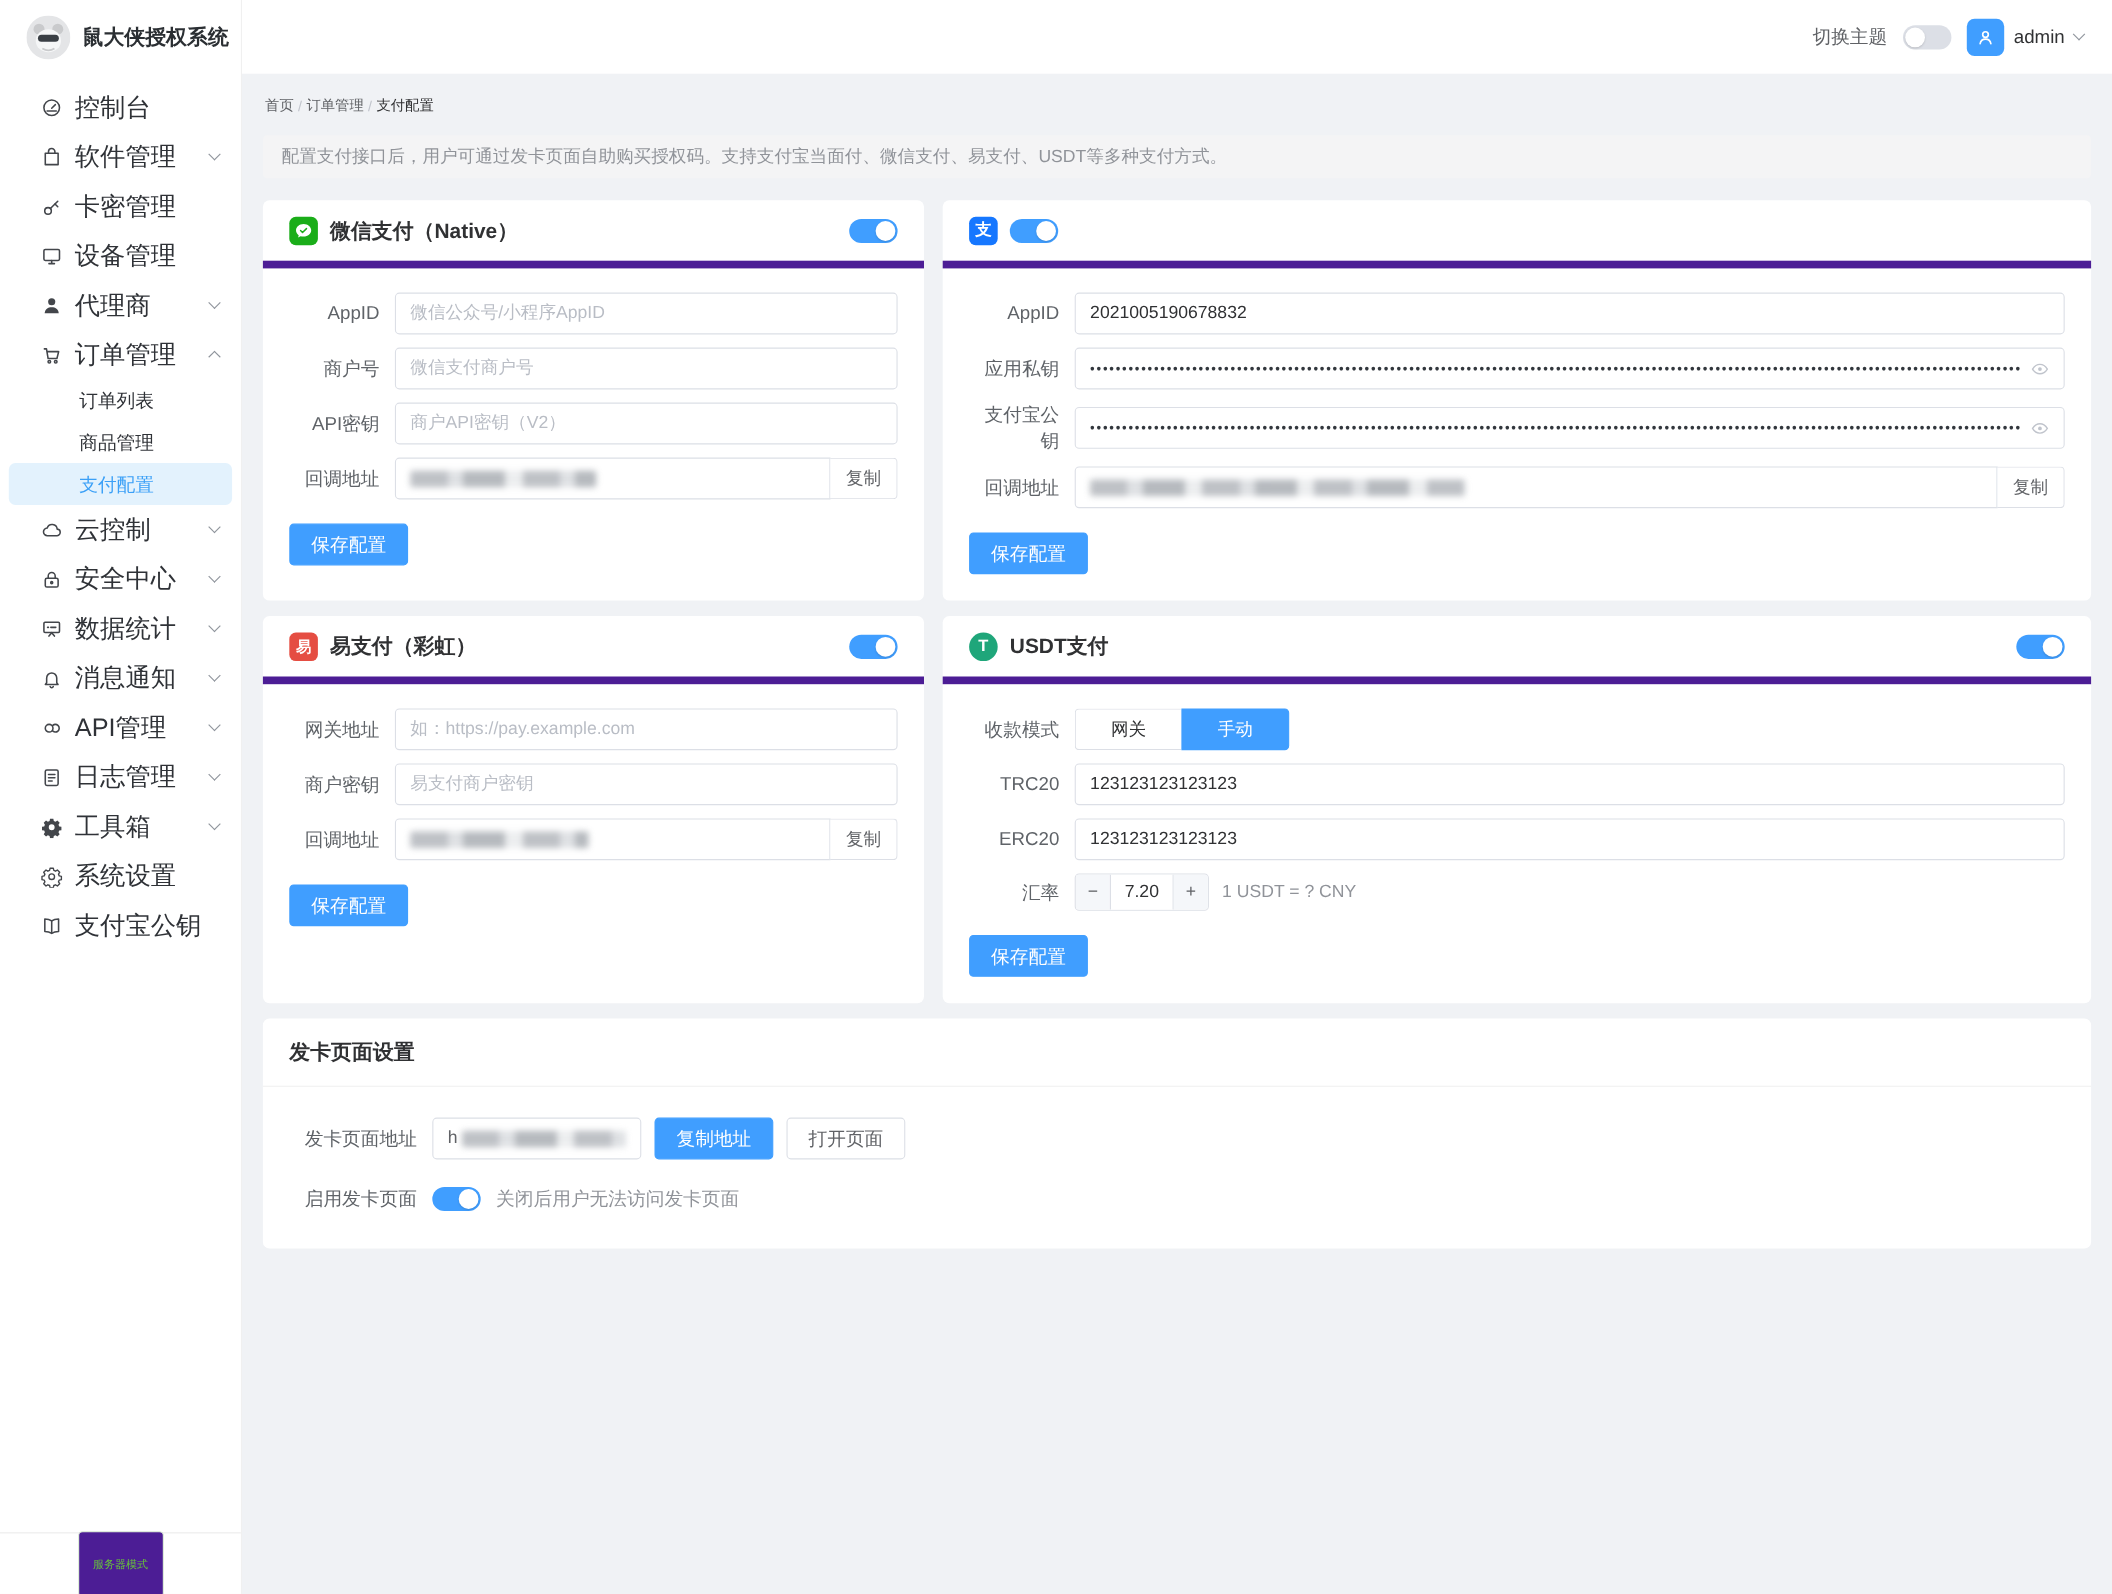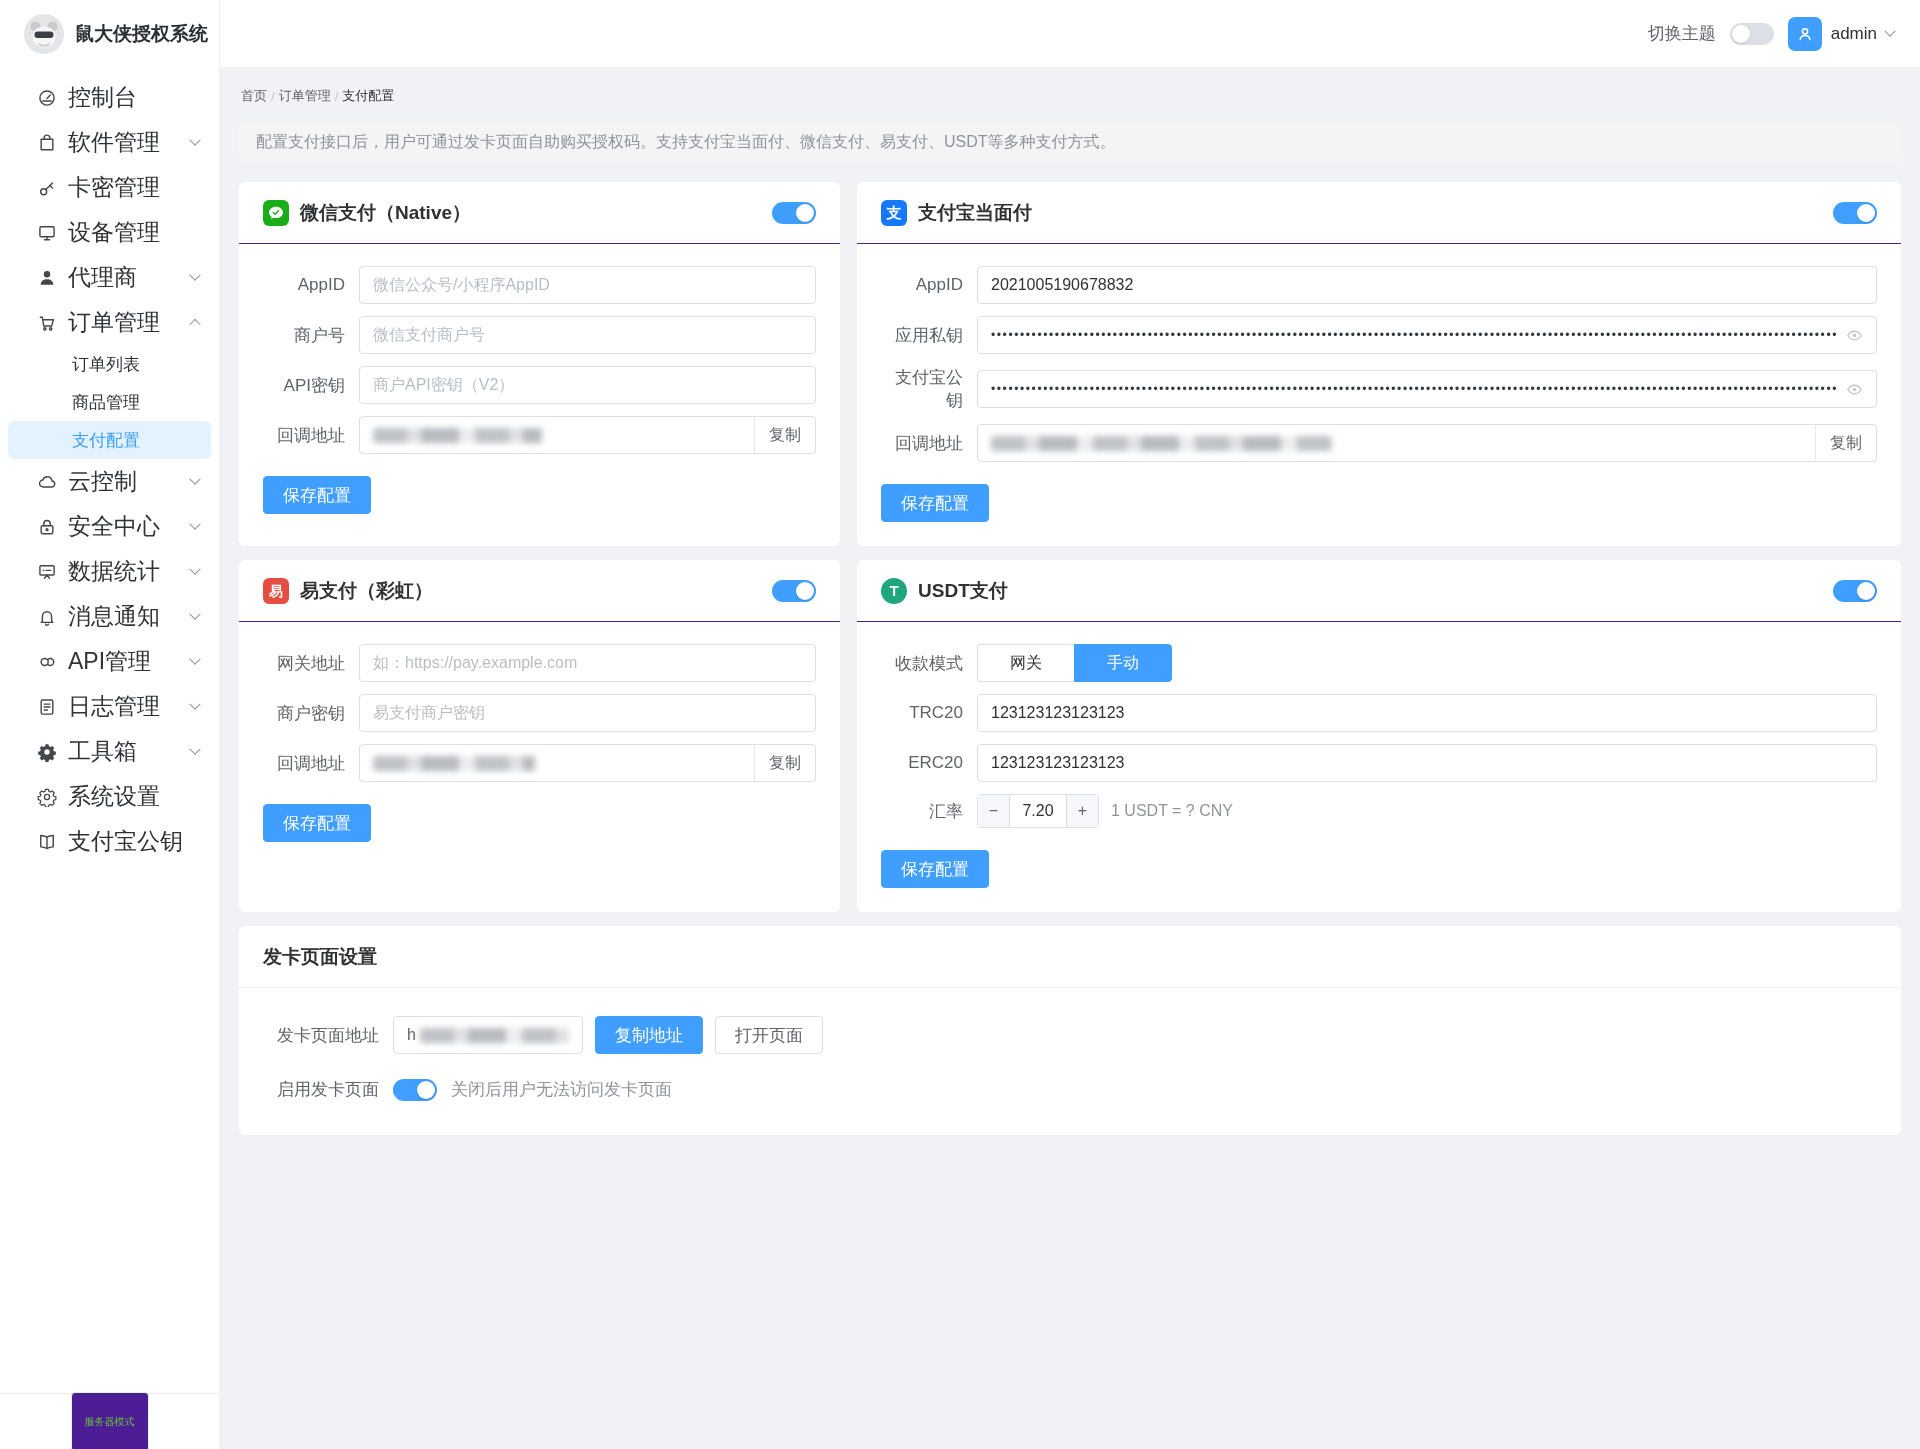--- a/index.html
+++ b/index.html
@@ -34,21 +34,21 @@
   .username { font-size:17px; color:#303133; }
 
   .content { flex:1; padding:12px 19px 0; overflow:hidden; }
   .breadcrumb { display:flex; align-items:center; gap:4px; font-size:13px; color:#606266; margin:8px 0 18px 2px; }
   .breadcrumb .sep { color:#c0c4cc; }
   .breadcrumb .current { color:#303133; }
   .banner { background:#f4f4f5; color:#909399; font-size:16px; border-radius:4px; padding:9px 17px; margin-bottom:20px; }
 
   .grid { display:grid; grid-template-columns:1fr 1fr; gap:14px 17px; }
   .card { background:#fff; border-radius:6px; }
-  .card-header { height:62px; display:flex; align-items:center; gap:11px; padding:0 24px; border-bottom:1px solid #4c1d95; }
+  .card-header { height:62px; display:flex; align-items:center; gap:11px; padding:0 24px; border-bottom:7px solid #4c1d95; }
   .pay-icon { width:26px; height:26px; border-radius:6px; flex:none; display:flex; align-items:center; justify-content:center; color:#fff; font-size:16px; font-weight:700; line-height:1; }
   .pay-icon.round { border-radius:50%; }
   .card-title { font-size:19px; font-weight:600; color:#303133; flex:1; }
   .card-body { padding:22px 24px 24px; }
 
   .form-row { display:flex; align-items:center; margin-bottom:12px; }
   .form-label { width:96px; flex:none; text-align:right; padding-right:14px; font-size:17px; color:#5f6368; }
   .field { flex:1; display:flex; min-width:0; }
   .el-input { width:100%; height:38px; border:1px solid #dcdfe6; border-radius:4px; background:#fff; padding:0 13px; font-size:16px; color:#303133; outline:none; font-family:inherit; }
   .el-input::placeholder { color:#b9bdc5; }
@@ -343,21 +343,20 @@
               <div class="append">复制</div>
             </div>
           </div>
           <button class="btn primary save-btn">保存配置</button>
         </div>
       </div>
 
       <div class="card">
         <div class="card-header">
           <span class="pay-icon" style="background:#1677ff; font-size:15px;">支</span>
-          <span class="card-title">支付宝当面付</span>
           <div class="switch on">
               <div class="knob"></div>
             </div>
         </div>
         <div class="card-body">
           <div class="form-row">
             <span class="form-label">AppID</span>
             <div class="field">
                 <input class="el-input" value="2021005190678832" style="">
               </div>

